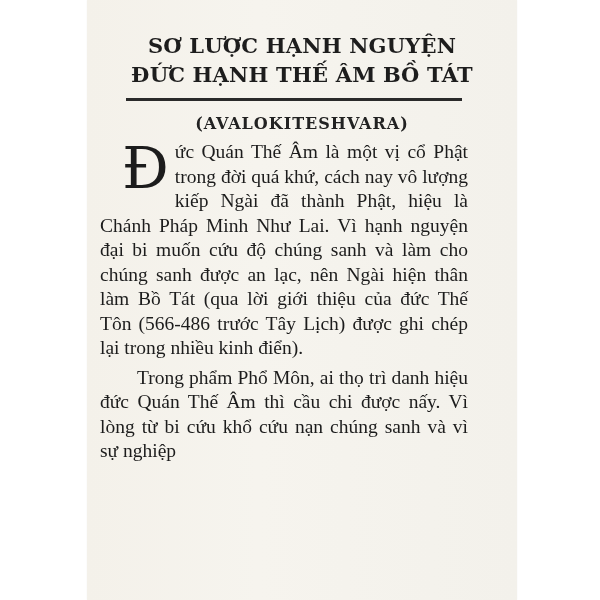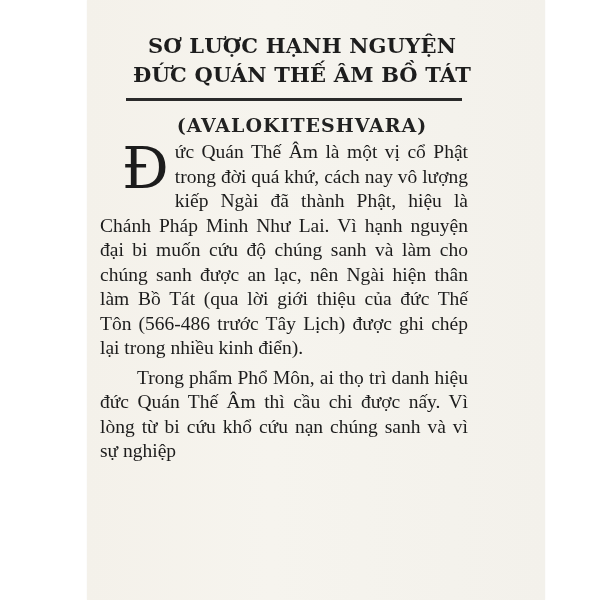--- a/index.html
+++ b/index.html
@@ -11,21 +11,20 @@
       overflow: hidden;
     }
     .page {
       position: absolute;
       left: 87px;
       top: 0;
       width: 430px;
       height: 600px;
       background: linear-gradient(90deg, #f4f1ea 0%, #f6f4ee 40%, #f3f1eb 100%);
       box-shadow: 0 0 2px rgba(0,0,0,0.04);
-      padding-left: 28px;
     }
     .title {
       position: absolute;
       left: 0;
       width: 430px;
       text-align: center;
       font-family: "DejaVu Serif", serif;
       font-weight: bold;
       color: #1d1d1d;
       font-size: 21px;
@@ -43,21 +42,21 @@
     }
     .subtitle {
       position: absolute;
       left: 0;
       width: 430px;
       top: 114px;
       text-align: center;
       font-family: "DejaVu Serif", serif;
       font-weight: bold;
       color: #222;
-      font-size: 19px;
+      font-size: 16px;
       letter-spacing: 1px;
     }
     .body {
       position: absolute;
       left: 13px;
       top: 140px;
       width: 368px;
       font-family: "Liberation Serif", serif;
       font-size: 19.5px;
       line-height: 24.5px;
@@ -74,21 +73,21 @@
       margin: 3px 6px 0 0;
       padding-left: 22px;
       color: #1c1c1c;
     }
   </style>
 </head>
 <body>
 
 <div class="page">
   <div class="title l1">SƠ LƯỢC HẠNH NGUYỆN</div>
-  <div class="title l2">ĐỨC QUÁN THẾ ÂM BỒ TÁT</div>
+  <div class="title l2">ĐỨC HẠNH THẾ ÂM BỒ TÁT</div>
   <div class="rule"></div>
   <div class="subtitle">(AVALOKITESHVARA)</div>
 
   <div class="body">
     <p class="para">
       <span class="dropcap">Đ</span><span>ức Quán Thế Âm là một vị cổ Phật trong đời quá khứ, cách nay vô lượng kiếp Ngài đã thành Phật, hiệu là Chánh Pháp Minh Như Lai. Vì hạnh nguyện đại bi muốn cứu độ chúng sanh và làm cho chúng sanh được an lạc, nên Ngài hiện thân làm Bồ Tát (qua lời giới thiệu của đức Thế Tôn (566-486 trước Tây Lịch) được ghi chép lại trong nhiều kinh điển).</span>
     </p>
     <p class="para indent">Trong phẩm Phổ Môn, ai thọ trì danh hiệu đức Quán Thế Âm thì cầu chi được nấy. Vì lòng từ bi cứu khổ cứu nạn chúng sanh và vì sự nghiệp</p>
   </div>
 </div>

